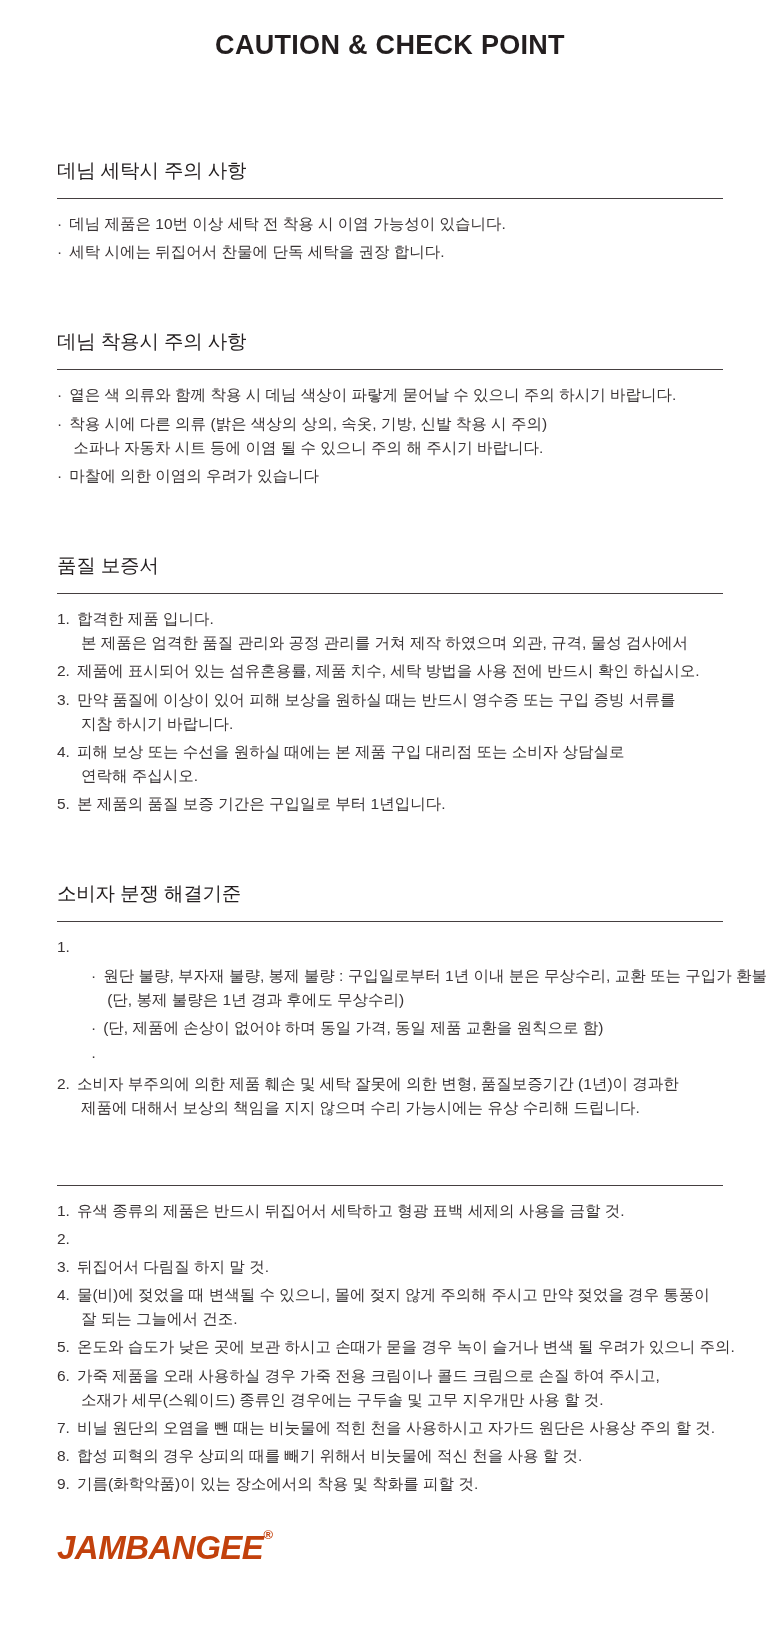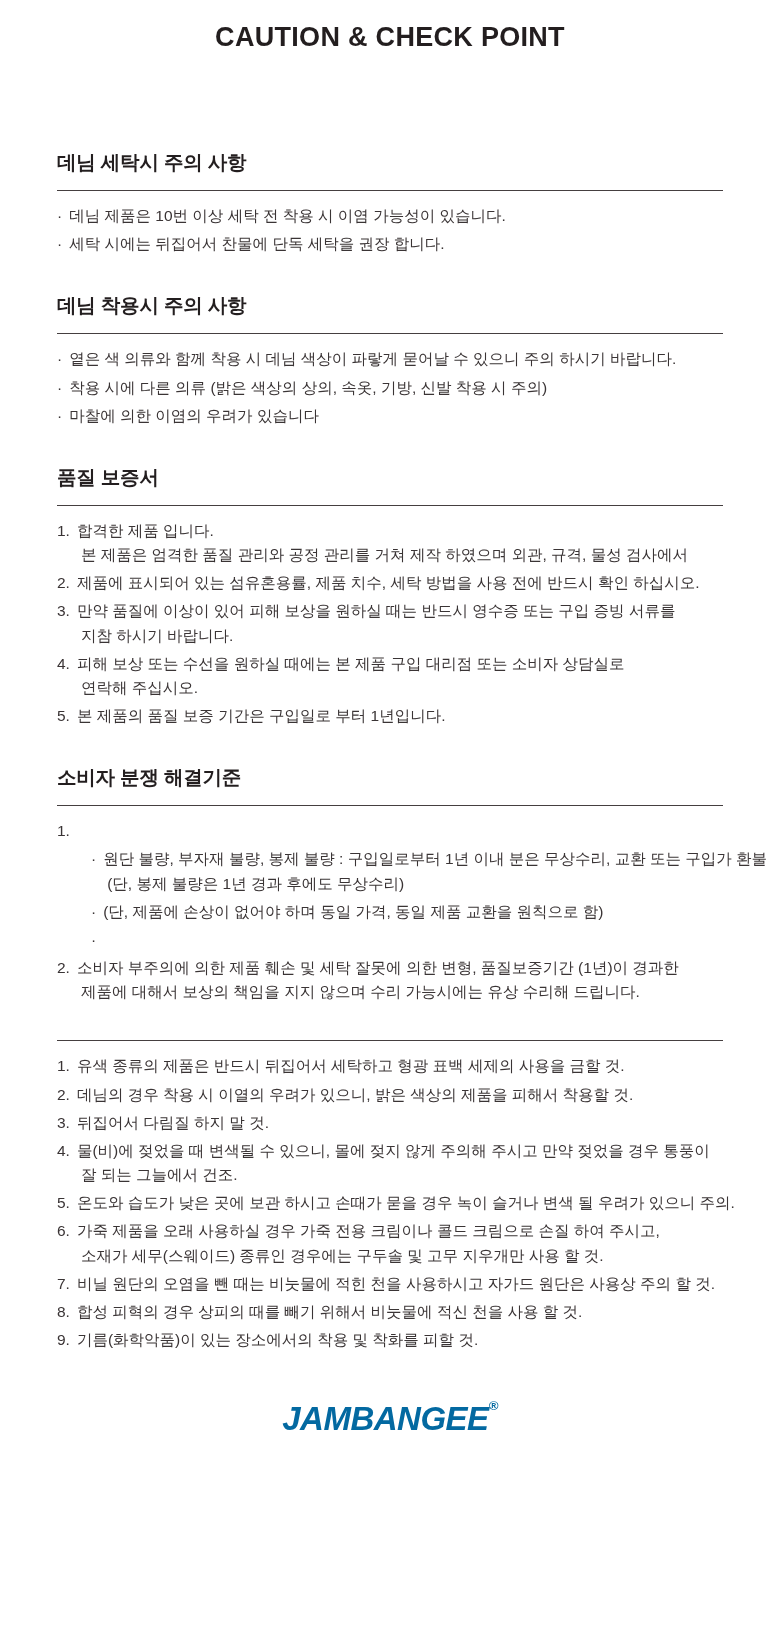--- a/index.html
+++ b/index.html
@@ -9,36 +9,36 @@
     background: #ffffff;
     overflow: hidden;
     font-family: "Liberation Sans", sans-serif;
     color: #3a3435;
   }
   .doc {
     position: relative;
     box-sizing: border-box;
     width: 780px;
     height: 1628px;
-    padding: 16px 57px 0 57px;
+    padding: 24px 57px 0 57px;
   }
   .page-title {
     margin: 6px 0 0 0;
     text-align: center;
     font-size: 27px;
     font-weight: bold;
     letter-spacing: 0.3px;
     color: #231e1f;
   }
-  .section { margin-top: 36px; }
+  .section { margin-top: 64px; }
   #sections > .section:first-child { margin-top: 96px; }
   .section-heading {
     margin: 0 0 14px 0;
     font-size: 19.5px;
-    font-weight: bold;
+    font-weight: normal;
     color: #231e1f;
     letter-spacing: -0.2px;
   }
   .rule {
     border: 0;
     border-top: 1px solid #453f40;
     margin: 0 0 13px 0;
   }
   .item {
     display: flex;
@@ -51,27 +51,26 @@
   .item .marker {
     flex: 0 0 auto;
     padding-right: 7px;
     white-space: nowrap;
   }
   .item.sub { margin-left: 34px; }
   .item .text { display: block; min-width: 0; }
   .item .line { display: block; white-space: nowrap; }
   .item .line + .line { padding-left: 4px; }
   .brand-logo {
-    margin-top: 48px;
-    text-align: center;
+    margin-top: 32px;
     font-size: 33px;
     font-weight: bold;
     font-style: italic;
     letter-spacing: -0.5px;
-    color: #0369a1;
+    color: #c2410c;
   }
   .brand-logo .reg {
     font-size: 13px;
     font-weight: bold;
     vertical-align: top;
     position: relative;
     top: -2px;
   }
 </style>
 </head>
@@ -103,20 +102,21 @@
         <div class="item">
           <span class="marker">·</span>
           <span class="text">
             <span class="line">옅은 색 의류와 함께 착용 시 데님 색상이 파랗게 묻어날 수 있으니 주의 하시기 바랍니다.</span>
           </span>
         </div>
         <div class="item">
           <span class="marker">·</span>
           <span class="text">
             <span class="line">착용 시에 다른 의류 (밝은 색상의 상의, 속옷, 기방, 신발 착용 시 주의)</span>
+            <span class="line">소파나 자동차 시트 등에 이염 될 수 있으니 주의 해 주시기 바랍니다.</span>
           </span>
         </div>
         <div class="item">
           <span class="marker">·</span>
           <span class="text">
             <span class="line">마찰에 의한 이염의 우려가 있습니다</span>
           </span>
         </div>
       </section>
       <section class="section">
@@ -189,23 +189,20 @@
       <section class="section">
         <div class="rule"></div>
         <div class="item">
           <span class="marker">1.</span>
           <span class="text">
             <span class="line">유색 종류의 제품은 반드시 뒤집어서 세탁하고 형광 표백 세제의 사용을 금할 것.</span>
           </span>
         </div>
         <div class="item">
           <span class="marker">2.</span>
-          <span class="text">
-            <span class="line">데님의 경우 착용 시 이열의 우려가 있으니, 밝은 색상의 제품을 피해서 착용할 것.</span>
-          </span>
         </div>
         <div class="item">
           <span class="marker">3.</span>
           <span class="text">
             <span class="line">뒤집어서 다림질 하지 말 것.</span>
           </span>
         </div>
         <div class="item">
           <span class="marker">4.</span>
           <span class="text">

